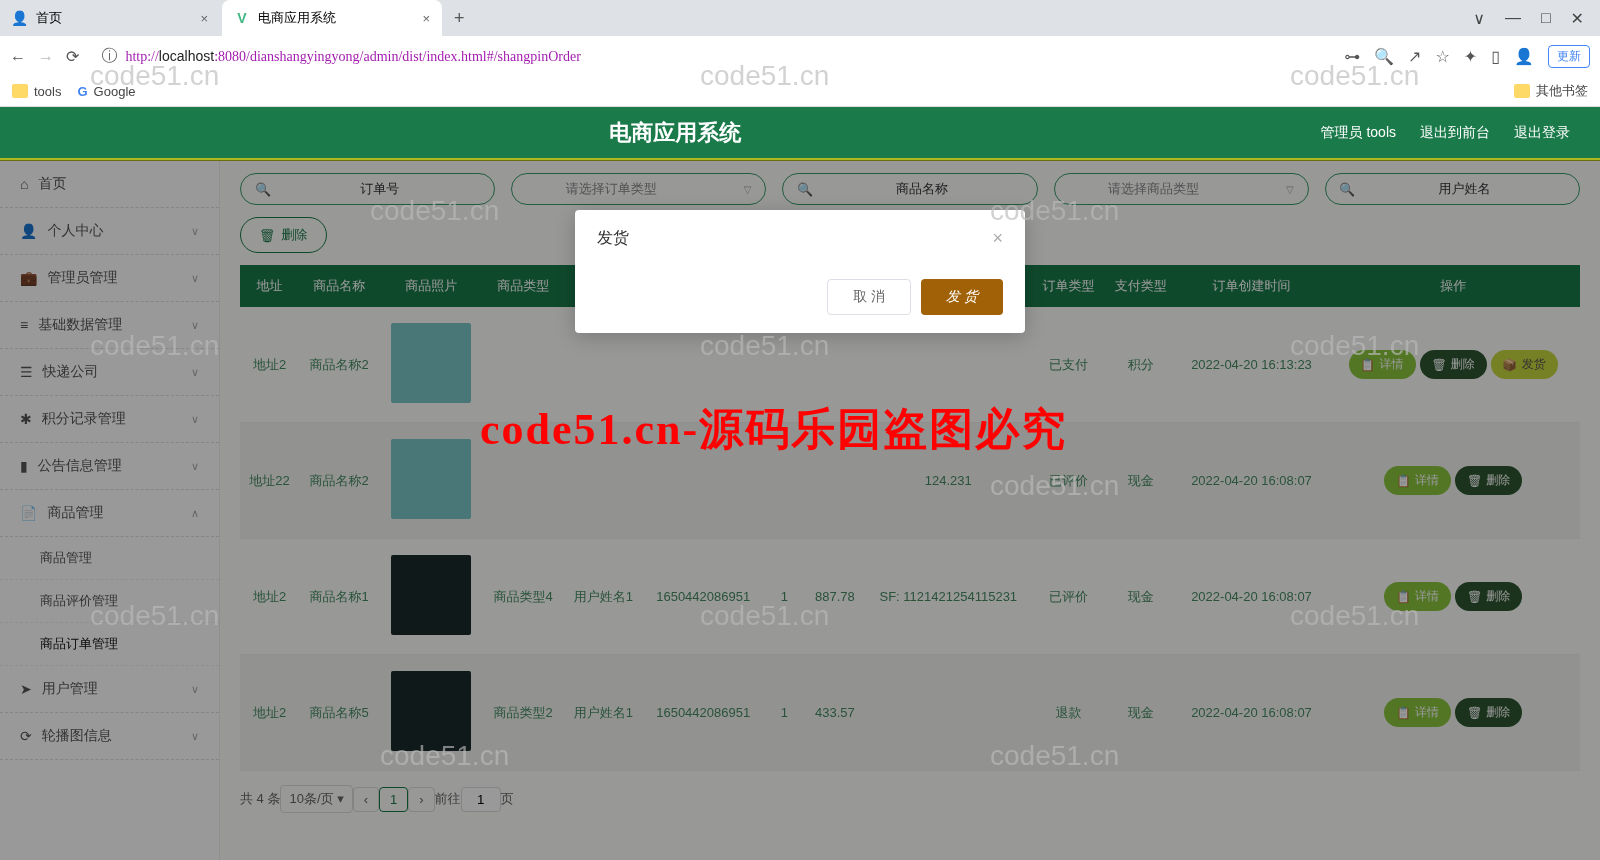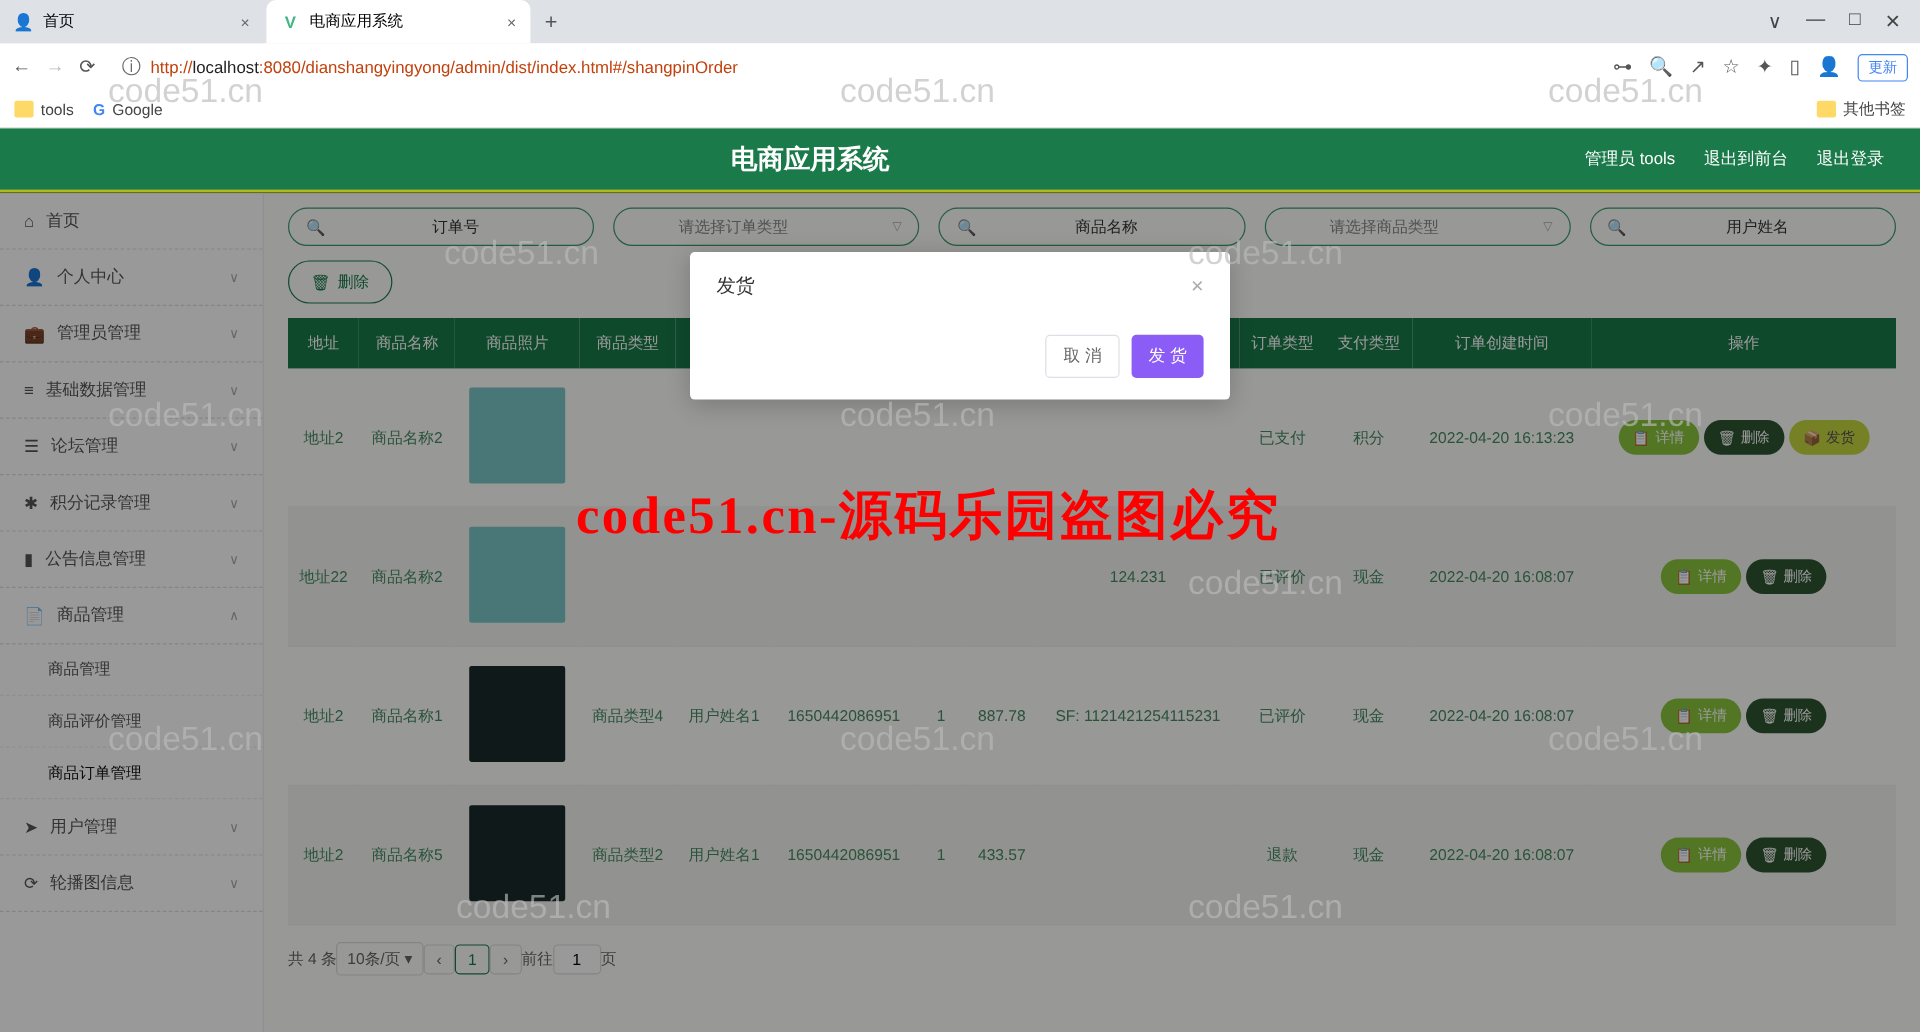--- a/index.html
+++ b/index.html
@@ -13,21 +13,21 @@
 .tab .favicon { width: 16px; height: 16px; display: inline-flex; align-items: center; justify-content: center; font-size: 14px; }
 .tab-close { color: #666; cursor: pointer; margin-left: auto; }
 .new-tab { padding: 0 10px; color: #555; cursor: pointer; font-size: 18px; }
 .window-controls { margin-left: auto; display: flex; gap: 20px; padding: 0 16px; color: #444; }
 
 .nav-bar { display: flex; align-items: center; height: 40px; padding: 0 10px; gap: 12px; }
 .nav-btn { color: #555; cursor: pointer; font-size: 16px; }
 .url-bar { flex: 1; display: flex; align-items: center; gap: 8px; height: 30px; padding: 0 10px; }
 .url-icon { color: #666; }
 .url-text { font-size: 14px; color: #222; }
-.url-text .gray { color: #c2410c; }
+.url-text .gray { color: #a21caf; font-family: Liberation Serif, serif; }
 .nav-right { display: flex; gap: 14px; align-items: center; color: #555; }
 .update-btn { border: 1px solid #4285f4; color: #4285f4; padding: 2px 8px; border-radius: 4px; font-size: 12px; }
 
 .bookmarks-bar { display: flex; align-items: center; height: 30px; padding: 0 12px; gap: 16px; font-size: 13px; color: #444; }
 .bookmark { display: flex; align-items: center; gap: 6px; }
 .bookmark-folder { width: 16px; height: 14px; background: #ffd968; border-radius: 2px; }
 .other-bookmarks { margin-left: auto; }
 
 
 .app-header { background: #1a7a4a; height: 54px; display: flex; align-items: center; padding: 0 30px; color: #fff; border-bottom: 3px solid #aeb91f; }
@@ -70,23 +70,23 @@
 
 
 .modal-overlay { position: absolute; top: 160px; left: 0; right: 0; bottom: 0; background: rgba(0,0,0,0.4); display: flex; justify-content: center; }
 .modal { background: #fff; width: 450px; margin-top: 50px; height: fit-content; border-radius: 4px; box-shadow: 0 4px 20px rgba(0,0,0,0.2); }
 .modal-header { display: flex; justify-content: space-between; padding: 18px 22px; font-size: 16px; color: #333; }
 .modal-close { color: #aaa; cursor: pointer; font-size: 18px; }
 .modal-body { padding: 10px 22px 30px; }
 .form-label { font-size: 14px; color: #555; margin-bottom: 8px; display: block; }
 .form-input { width: 100%; border: 1px solid #dcdfe6; border-radius: 4px; padding: 10px; font-size: 14px; margin-bottom: 20px; }
 .modal-footer { display: flex; justify-content: flex-end; gap: 10px; padding: 12px 22px 18px; }
-.btn { padding: 8px 14px; border-radius: 4px; font-size: 14px; cursor: pointer; border: none; }
+.btn { padding: 8px 25px; border-radius: 4px; font-size: 14px; cursor: pointer; border: none; }
 .btn-cancel { background: #fff; border: 1px solid #dcdfe6; color: #666; }
-.btn-confirm { background: #8b5cf6; color: #fff; }
+.btn-confirm { background: #a16207; color: #fff; font-style: italic; }
 
 
 .watermark { position: absolute; color: #bbb; opacity: 0.65; font-size: 28px; pointer-events: none; z-index: 50; }
 .big-red { position: absolute; color: #ff0000; font-size: 44px; font-weight: bold; z-index: 200; pointer-events: none; left: 480px; top: 400px; letter-spacing: 2px; font-family: "SimSun", serif; }
 </style>
 </head>
 <body>
 
 <div class="browser-chrome">
   <div class="tab-bar">
@@ -170,21 +170,21 @@
         <span>管理员管理</span>
         <span class="arrow">∨</span>
       </div>
       <div class="menu-item">
         <span>≡</span>
         <span>基础数据管理</span>
         <span class="arrow">∨</span>
       </div>
       <div class="menu-item">
         <span>☰</span>
-        <span>论坛管理</span>
+        <span>快递公司</span>
         <span class="arrow">∨</span>
       </div>
       <div class="menu-item">
         <span>✱</span>
         <span>积分记录管理</span>
         <span class="arrow">∨</span>
       </div>
       <div class="menu-item">
         <span>▮</span>
         <span>公告信息管理</span>

